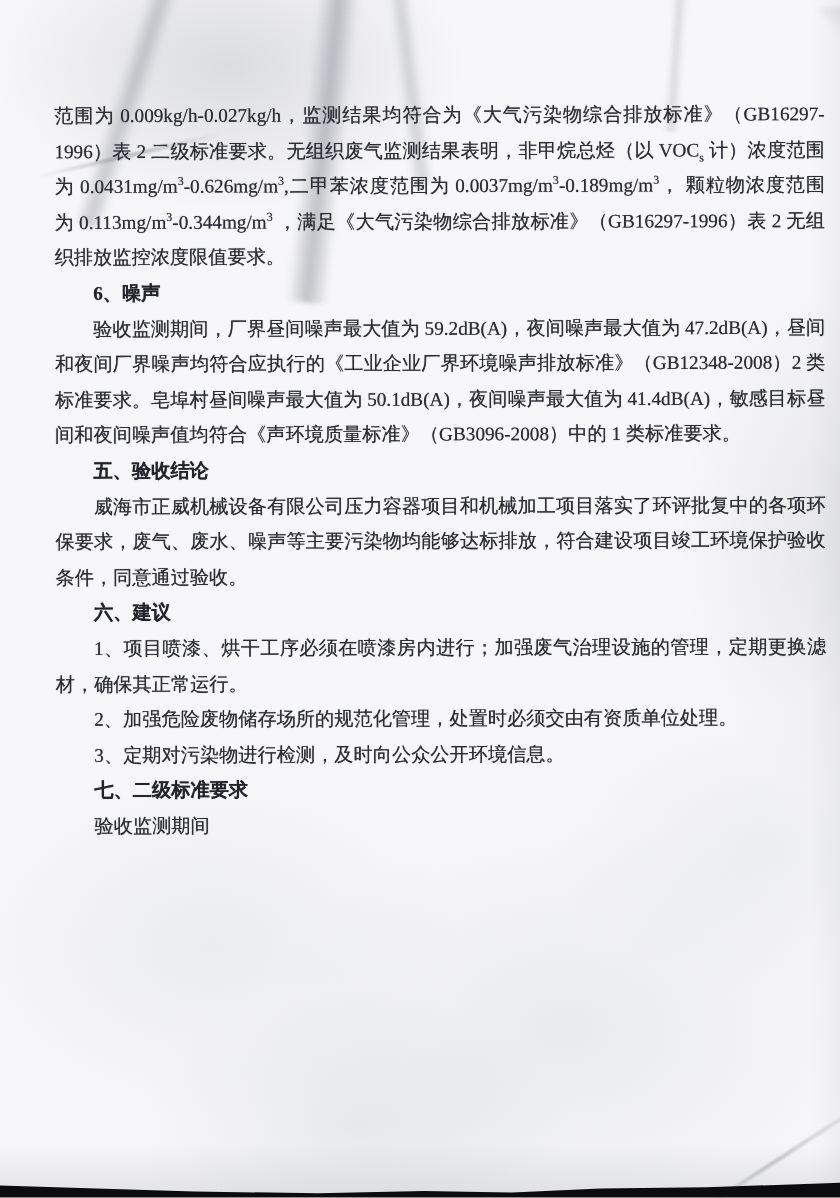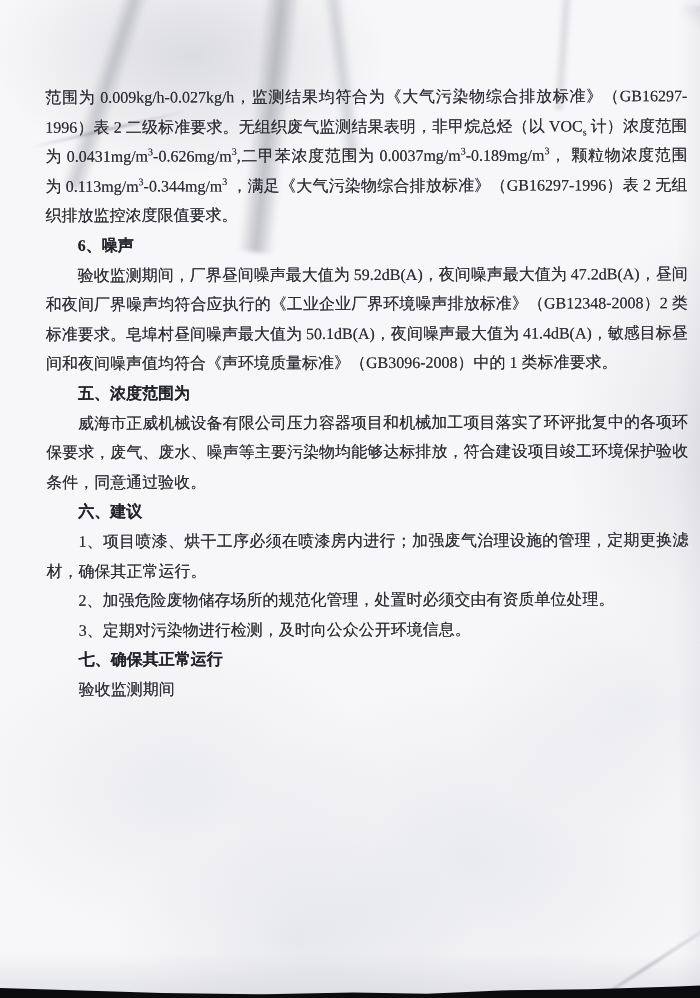--- a/index.html
+++ b/index.html
@@ -78,22 +78,22 @@
   <div class="crease crease-g"></div>
 
   <div class="corner-tr-shadow"></div>
   <div class="corner-tr"></div>
   <div class="bottom-edge"></div>
 
   <div class="doc" style="--text-color: #2d2d36; --heading-color: #23232c;">
       <p class="body"><span>范围为 0.009kg/h-0.027kg/h，监测结果均符合为《大气污染物综合排放标准》（GB16297-1996）表 2 二级标准要求。无组织废气监测结果表明，非甲烷总烃（以 VOC</span><sub>s</sub><span> 计）浓度范围为 0.0431mg/m</span><sup>3</sup><span>-0.626mg/m</span><sup>3</sup><span>,二甲苯浓度范围为 0.0037mg/m</span><sup>3</sup><span>-0.189mg/m</span><sup>3</sup><span>， 颗粒物浓度范围为 0.113mg/m</span><sup>3</sup><span>-0.344mg/m</span><sup>3</sup><span> ，满足《大气污染物综合排放标准》（GB16297-1996）表 2 无组织排放监控浓度限值要求。</span></p>
       <p class="heading indent"><span>6、噪声</span></p>
       <p class="body indent"><span>验收监测期间，厂界昼间噪声最大值为 59.2dB(A)，夜间噪声最大值为 47.2dB(A)，昼间和夜间厂界噪声均符合应执行的《工业企业厂界环境噪声排放标准》（GB12348-2008）2 类标准要求。皂埠村昼间噪声最大值为 50.1dB(A)，夜间噪声最大值为 41.4dB(A)，敏感目标昼间和夜间噪声值均符合《声环境质量标准》（GB3096-2008）中的 1 类标准要求。</span></p>
-      <p class="heading indent"><span>五、浓度范围为</span></p>
+      <p class="heading indent"><span>五、验收结论</span></p>
       <p class="body indent"><span>威海市正威机械设备有限公司压力容器项目和机械加工项目落实了环评批复中的各项环保要求，废气、废水、噪声等主要污染物均能够达标排放，符合建设项目竣工环境保护验收条件，同意通过验收。</span></p>
       <p class="heading indent"><span>六、建议</span></p>
       <p class="body indent"><span>1、项目喷漆、烘干工序必须在喷漆房内进行；加强废气治理设施的管理，定期更换滤材，确保其正常运行。</span></p>
       <p class="body indent"><span>2、加强危险废物储存场所的规范化管理，处置时必须交由有资质单位处理。</span></p>
       <p class="body indent"><span>3、定期对污染物进行检测，及时向公众公开环境信息。</span></p>
-      <p class="heading indent"><span>七、确保其正常运行</span></p>
+      <p class="heading indent"><span>七、二级标准要求</span></p>
       <p class="body indent"><span>验收监测期间</span></p>
     </div>
 </div>
 
 </body></html>

